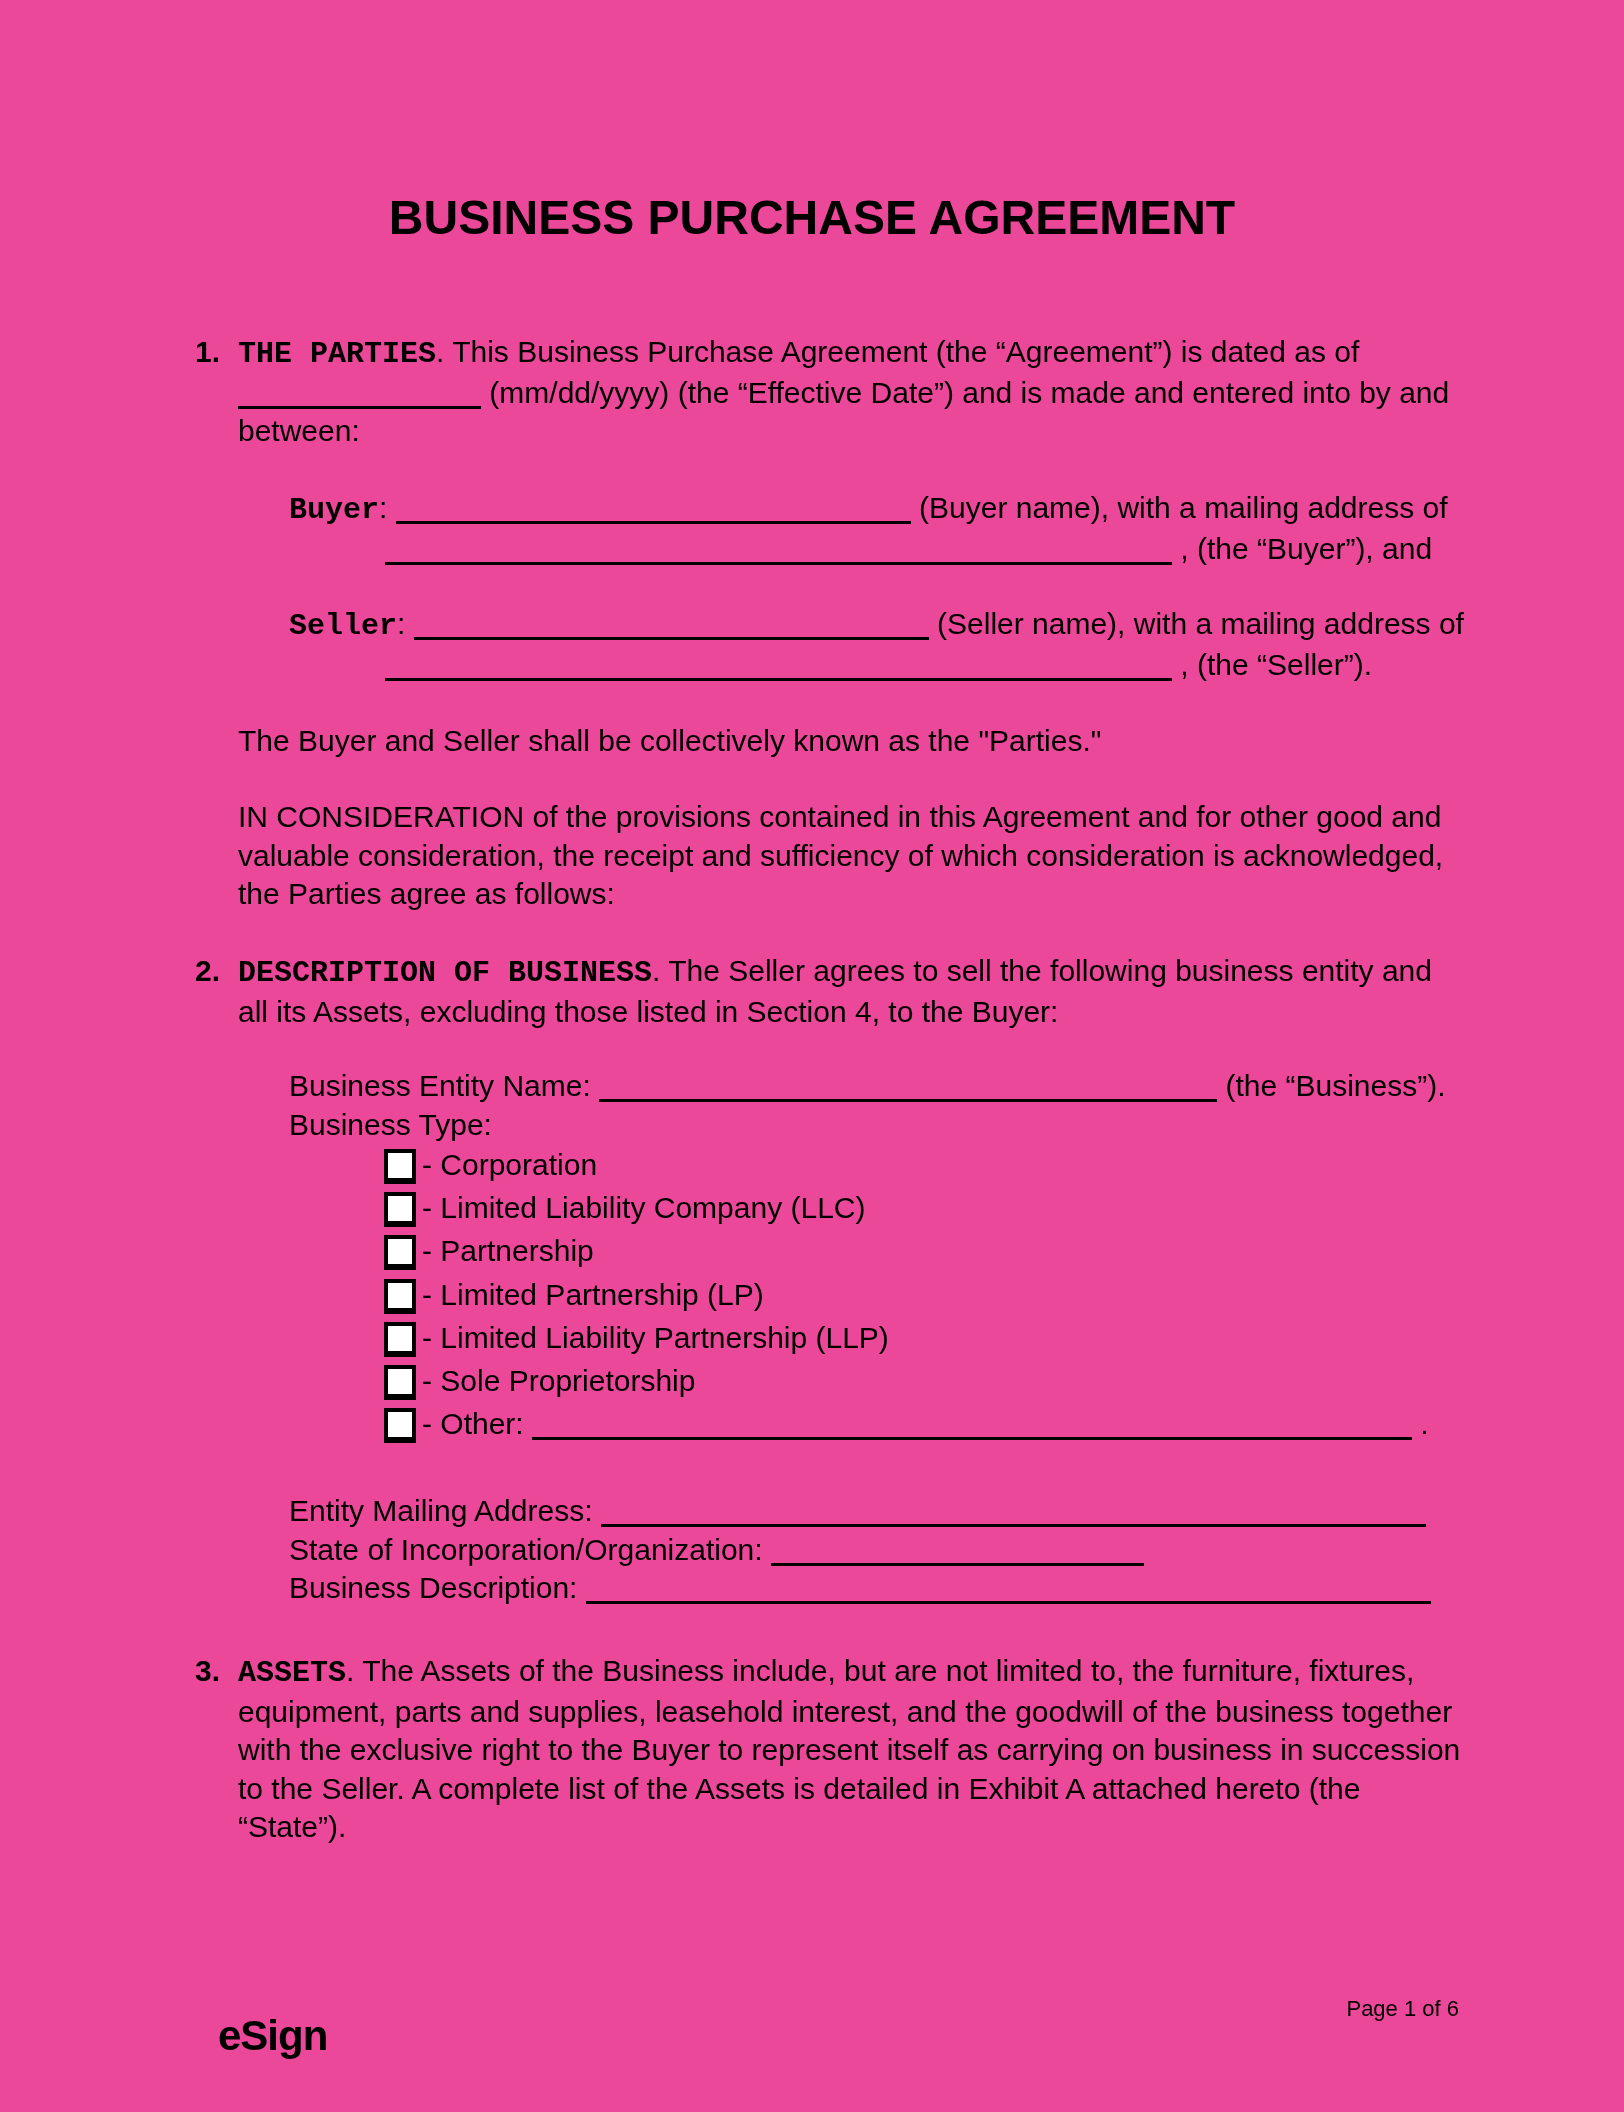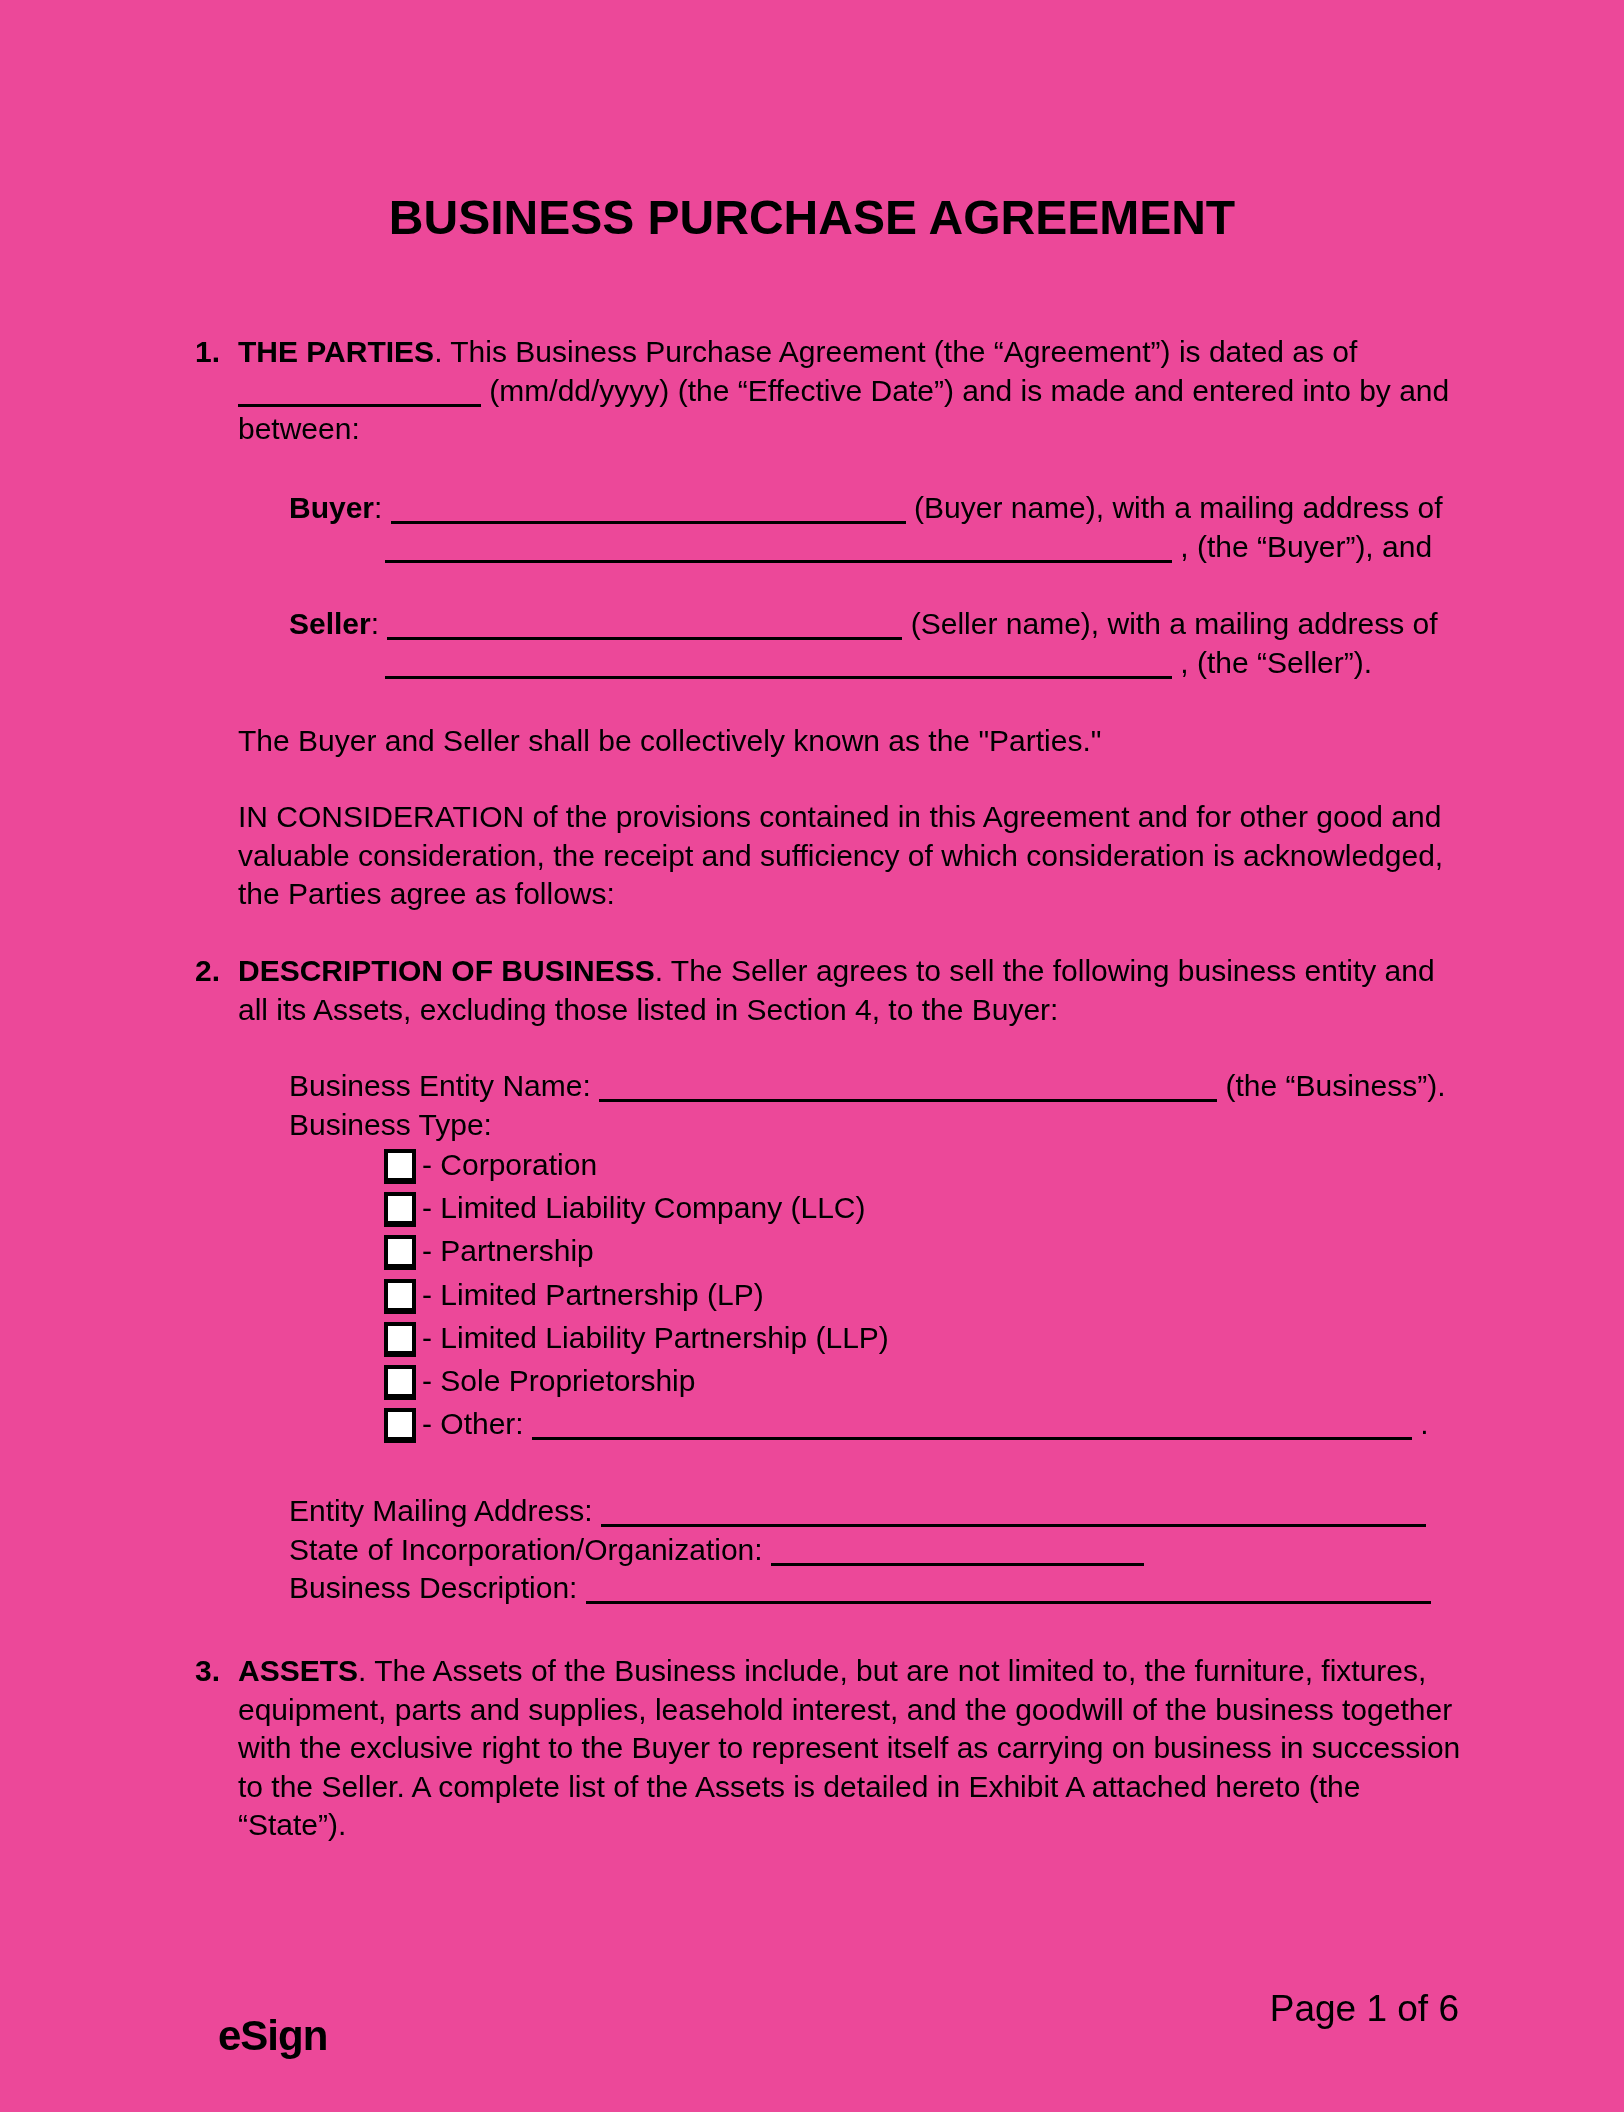--- a/index.html
+++ b/index.html
@@ -8,21 +8,21 @@
     width:1624px;height:2112px;
     margin:0 auto;
     background:#ec4899;
     font-family:"Liberation Sans", sans-serif;
     font-size:30px;
     line-height:38.5px;
     color:#000;
     overflow:hidden;
   }
   .abs{position:absolute;}
-  .b{font-weight:bold;}
+  .b{font-weight:bold;font-family:Liberation Mono, monospace;}
   .title{
     top:190px;left:0;width:1624px;
     text-align:center;
     font-size:48px;line-height:56px;font-weight:bold;
     letter-spacing:0px;
   }
   .numbered{left:195px;width:1255px;}
   .numbered .num{position:absolute;left:0;top:0;font-weight:bold;}
   .numbered .body{margin-left:43px;width:1205px;}
   .ln{white-space:nowrap;}
@@ -42,21 +42,21 @@
     vertical-align:-9px;
     margin-right:6px;
     background:#fff;
   }
   .cblist{line-height:43.2px;}
   .footer-logo{
     font-size:42px;line-height:46px;font-weight:bold;
     letter-spacing:-1px;
     margin-top:27px;
   }
-  .footer-page{font-size:37px;line-height:38px;}
+  .footer-page{font-size:22px;line-height:38px;}
 </style>
 </head>
 <body>
 
 <div class="page">
 
   <div class="abs title">BUSINESS PURCHASE AGREEMENT</div>
 
   <div class="abs numbered" style="top:333px">
     <span class="num">1.</span>

